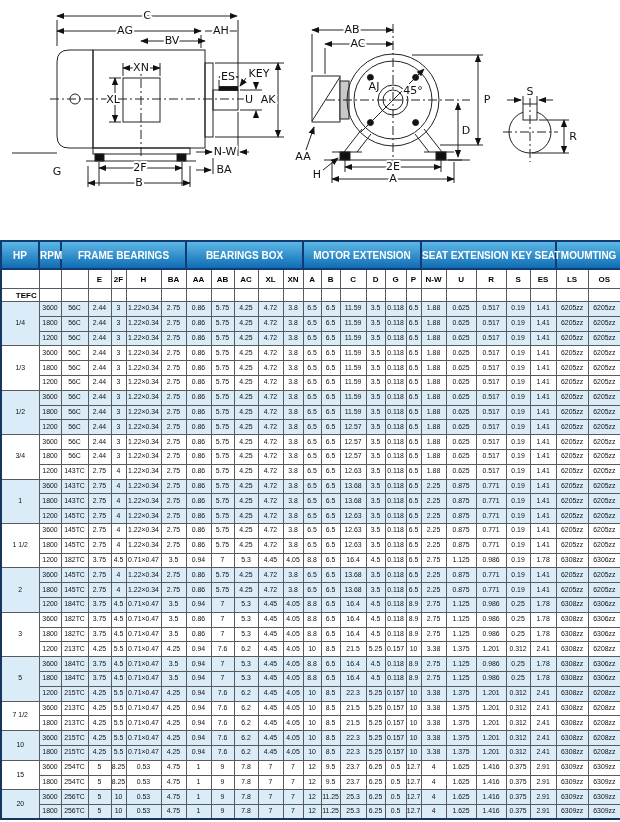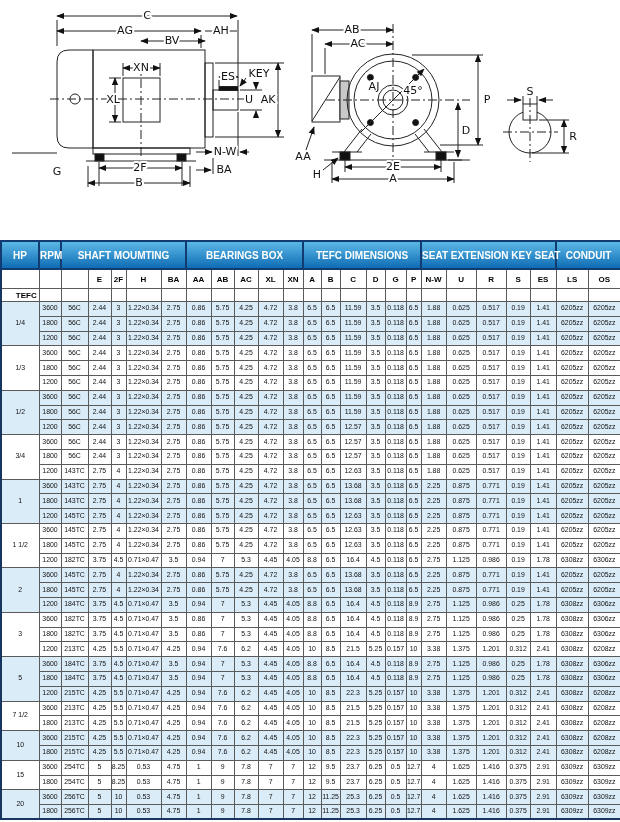--- a/index.html
+++ b/index.html
@@ -206,25 +206,25 @@
         <col style="width: 30px;">
         <col style="width: 24px;">
         <col style="width: 26px;">
         <col style="width: 32px;">
         <col style="width: 33px;">
       </colgroup>
     <thead>
       <tr class="banner">
           <th colspan="1">HP</th>
           <th colspan="1">RPM</th>
-          <th colspan="5">SHAFT MOUMTING</th>
+          <th colspan="5">FRAME BEARINGS</th>
           <th colspan="5">BEARINGS BOX</th>
-          <th colspan="6">TEFC DIMENSIONS</th>
+          <th colspan="6">MOTOR EXTENSION</th>
           <th colspan="5">SEAT EXTENSION KEY SEAT</th>
-          <th colspan="2">CONDUIT</th>
+          <th colspan="2">MOUMTING</th>
         </tr>
       <tr class="subhead">
           <th></th>
           <th></th>
           <th></th>
           <th class="gb">E</th>
           <th>2F</th>
           <th>H</th>
           <th>BA</th>
           <th class="gb">AA</th>

